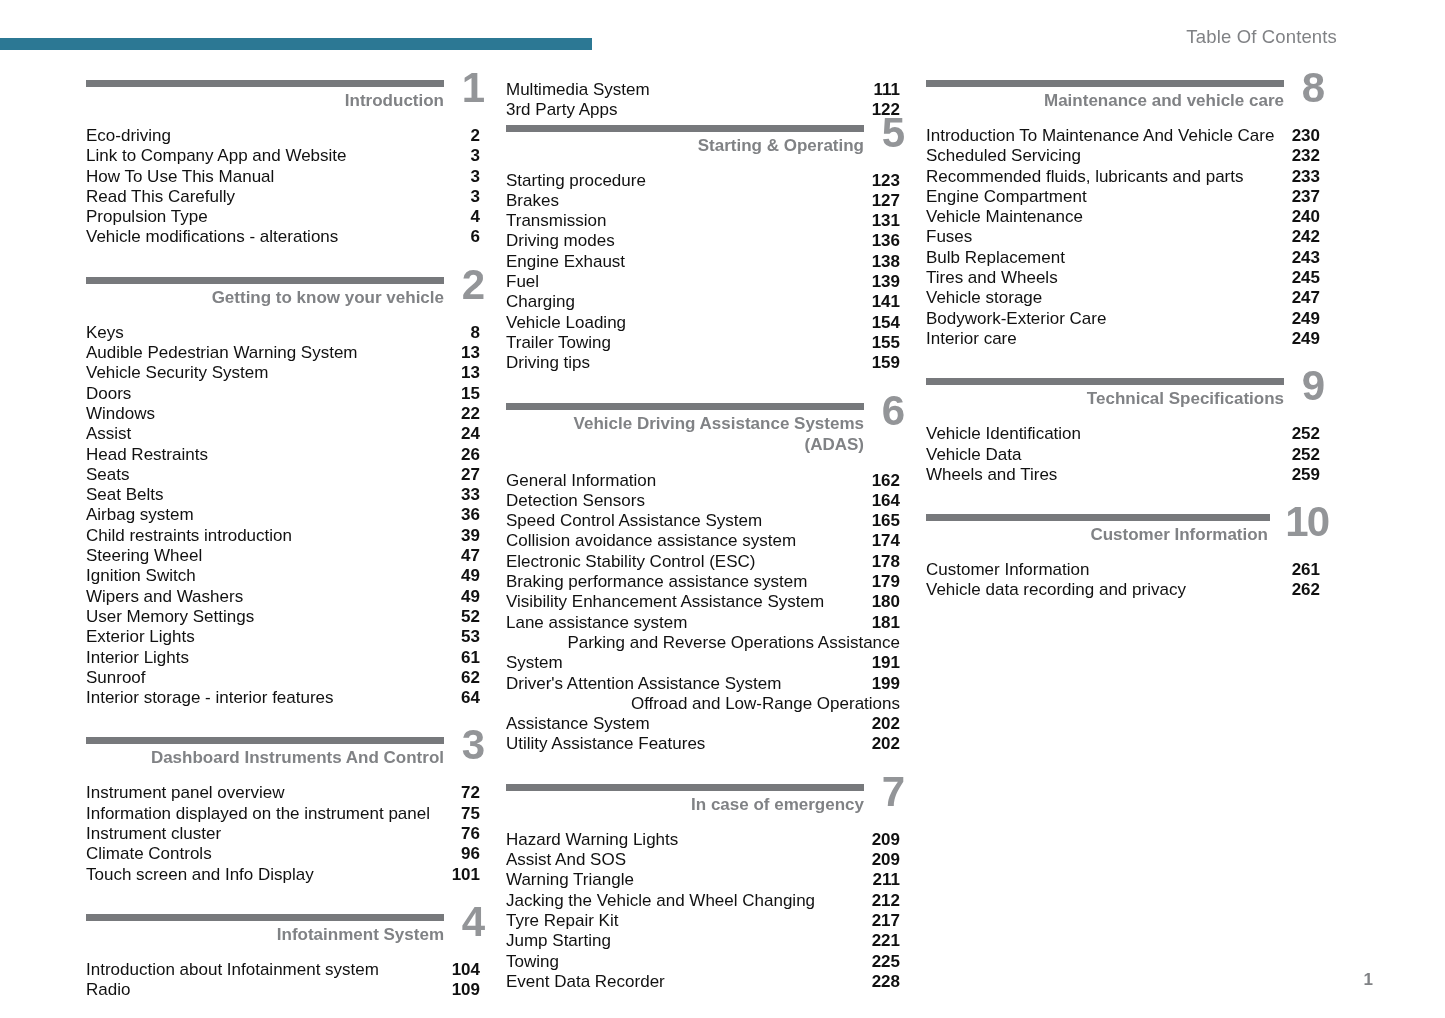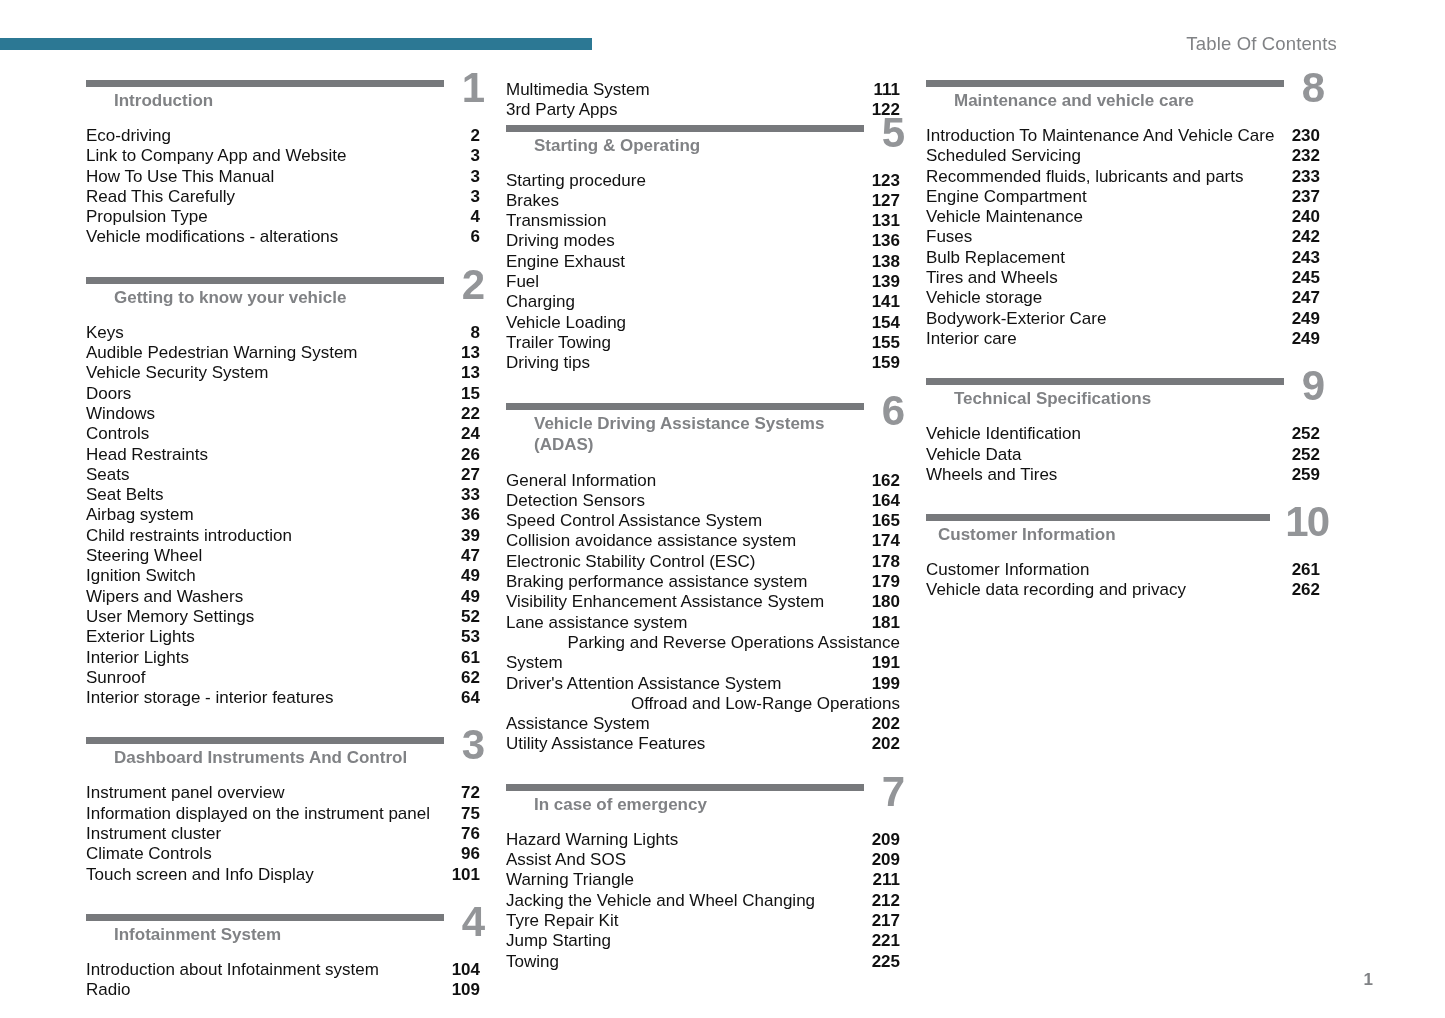--- a/index.html
+++ b/index.html
@@ -21,21 +21,21 @@
     position: absolute;
     left: 0;
     top: 38px;
     width: 592px;
     height: 12px;
     background: #2c7894;
   }
   .header-title {
     position: absolute;
     right: 108px;
-    top: 33px;
+    top: 26px;
     font-size: 18.5px;
     color: #808285;
     letter-spacing: 0.15px;
     white-space: nowrap;
   }
 
   
   .page-number {
     position: absolute;
     right: 72px;
@@ -98,20 +98,21 @@
     letter-spacing: -2px;
   }
 
   .sec-title {
     position: absolute;
     right: 36px;
     top: 14px;
     font-size: 17px;
     font-weight: bold;
     color: #808285;
+    text-align: right;
     line-height: 21px;
     white-space: pre-line;
     width: 330px;
   }
   .sec-title.wide-num { right: 52px; }
 
   
   .entries {
     margin-top: 4px;
   }
@@ -210,21 +211,21 @@
           </div>
           <div class="entry">
             <span class="entry-label">Doors</span>
             <span class="entry-page">15</span>
           </div>
           <div class="entry">
             <span class="entry-label">Windows</span>
             <span class="entry-page">22</span>
           </div>
           <div class="entry">
-            <span class="entry-label">Controls</span>
+            <span class="entry-label">Assist</span>
             <span class="entry-page">24</span>
           </div>
           <div class="entry">
             <span class="entry-label">Head Restraints</span>
             <span class="entry-page">26</span>
           </div>
           <div class="entry">
             <span class="entry-label">Seats</span>
             <span class="entry-page">27</span>
           </div>
@@ -473,20 +474,24 @@
             <span class="entry-page">217</span>
           </div>
           <div class="entry">
             <span class="entry-label">Jump Starting</span>
             <span class="entry-page">221</span>
           </div>
           <div class="entry">
             <span class="entry-label">Towing</span>
             <span class="entry-page">225</span>
           </div>
+          <div class="entry">
+            <span class="entry-label">Event Data Recorder</span>
+            <span class="entry-page">228</span>
+          </div>
         </div>
       </div>
     </div>
     <div class="column">
       <div class="section">
         <div class="sec-head">
           <div class="sec-rule"></div>
           <div class="sec-title">Maintenance and vehicle care</div>
           <div class="sec-num">8</div>
         </div>

